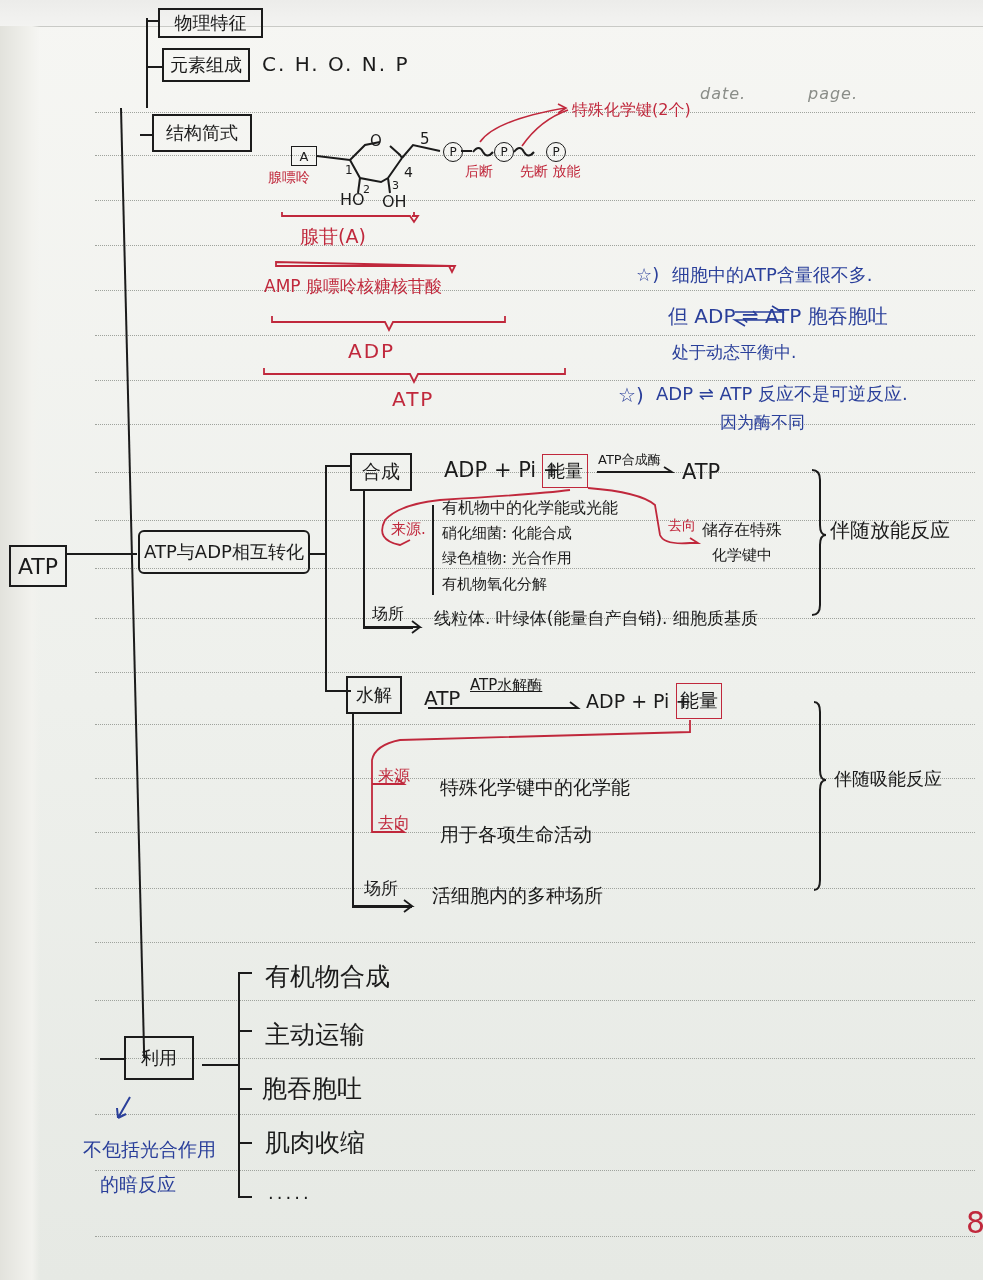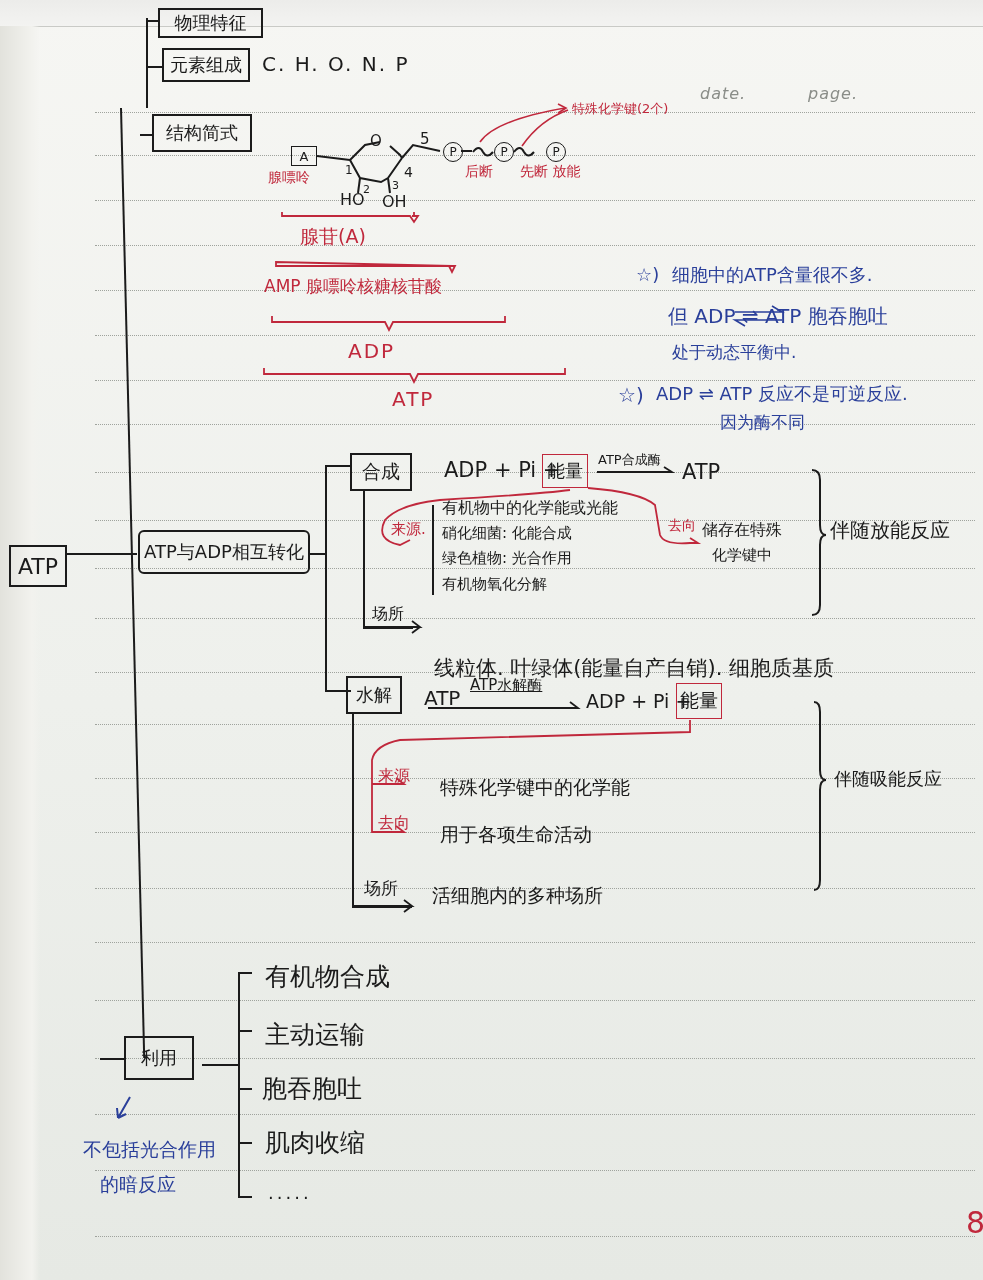--- a/index.html
+++ b/index.html
@@ -115,21 +115,21 @@
   <div class="t ink" style="left:443px;top:142px;width:18px;height:18px;border:1.5px solid #1b1b1b;border-radius:50%;font-size:12px;display:flex;align-items:center;justify-content:center">
       <span>P</span>
     </div>
   <div class="t ink" style="left:494px;top:142px;width:18px;height:18px;border:1.5px solid #1b1b1b;border-radius:50%;font-size:12px;display:flex;align-items:center;justify-content:center">
       <span>P</span>
     </div>
   <div class="t ink" style="left:546px;top:142px;width:18px;height:18px;border:1.5px solid #1b1b1b;border-radius:50%;font-size:12px;display:flex;align-items:center;justify-content:center">
       <span>P</span>
     </div>
 
-  <div class="t red" style="left:572px;top:102px;font-size:13px">特殊化学键(2个)</div>
+  <div class="t red" style="left:572px;top:102px;font-size:16px">特殊化学键(2个)</div>
   <div class="t red" style="left:465px;top:164px;font-size:14px">后断</div>
   <div class="t red" style="left:520px;top:164px;font-size:14px">先断 放能</div>
 
   <div class="t red" style="left:300px;top:227px;font-size:19px">腺苷(A)</div>
   <div class="t red" style="left:264px;top:278px;font-size:17px">AMP 腺嘌呤核糖核苷酸</div>
   <div class="t red" style="left:348px;top:341px;font-size:20px;letter-spacing:2px">ADP</div>
   <div class="t red" style="left:392px;top:389px;font-size:20px;letter-spacing:2px">ATP</div>
 
   <div>
     <div class="t blue" style="left:636px;top:266px;font-size:18px">☆)</div>
@@ -166,21 +166,21 @@
   <div class="t red" style="left:391px;top:522px;font-size:15px">来源.</div>
   <div class="vline" style="left:432px;top:505px;height:90px;border-left-width:2px"></div>
   <div class="t ink" style="left:442px;top:500px;font-size:16px">有机物中的化学能或光能</div>
   <div class="t ink" style="left:442px;top:526px;font-size:15px">硝化细菌: 化能合成</div>
   <div class="t ink" style="left:442px;top:551px;font-size:15px">绿色植物: 光合作用</div>
   <div class="t ink" style="left:442px;top:577px;font-size:15px">有机物氧化分解</div>
   <div class="t red" style="left:668px;top:518px;font-size:14px">去向</div>
   <div class="t ink" style="left:702px;top:522px;font-size:16px">储存在特殊</div>
   <div class="t ink" style="left:712px;top:548px;font-size:15px">化学键中</div>
   <div class="t ink" style="left:372px;top:606px;font-size:16px">场所</div>
-  <div class="t ink" style="left:434px;top:658px;font-size:21px">线粒体. 叶绿体(能量自产自销). 细胞质基质</div>
+  <div class="t ink" style="left:434px;top:610px;font-size:17px">线粒体. 叶绿体(能量自产自销). 细胞质基质</div>
   <div class="t ink" style="left:830px;top:520px;font-size:20px">伴随放能反应</div>
 
   <div class="box" style="left:346px;top:676px;width:56px;height:38px;font-size:18px">
     <span>水解</span>
   </div>
   <div class="vline" style="left:352px;top:714px;height:192px"></div>
   <div class="hline" style="left:352px;top:906px;width:60px"></div>
   <div class="t ink" style="left:424px;top:688px;font-size:20px">ATP</div>
   <div class="t ink" style="left:470px;top:678px;font-size:15px;text-decoration:underline">ATP水解酶</div>
   <div class="t ink" style="left:586px;top:692px;font-size:19px">ADP + Pi +</div>

